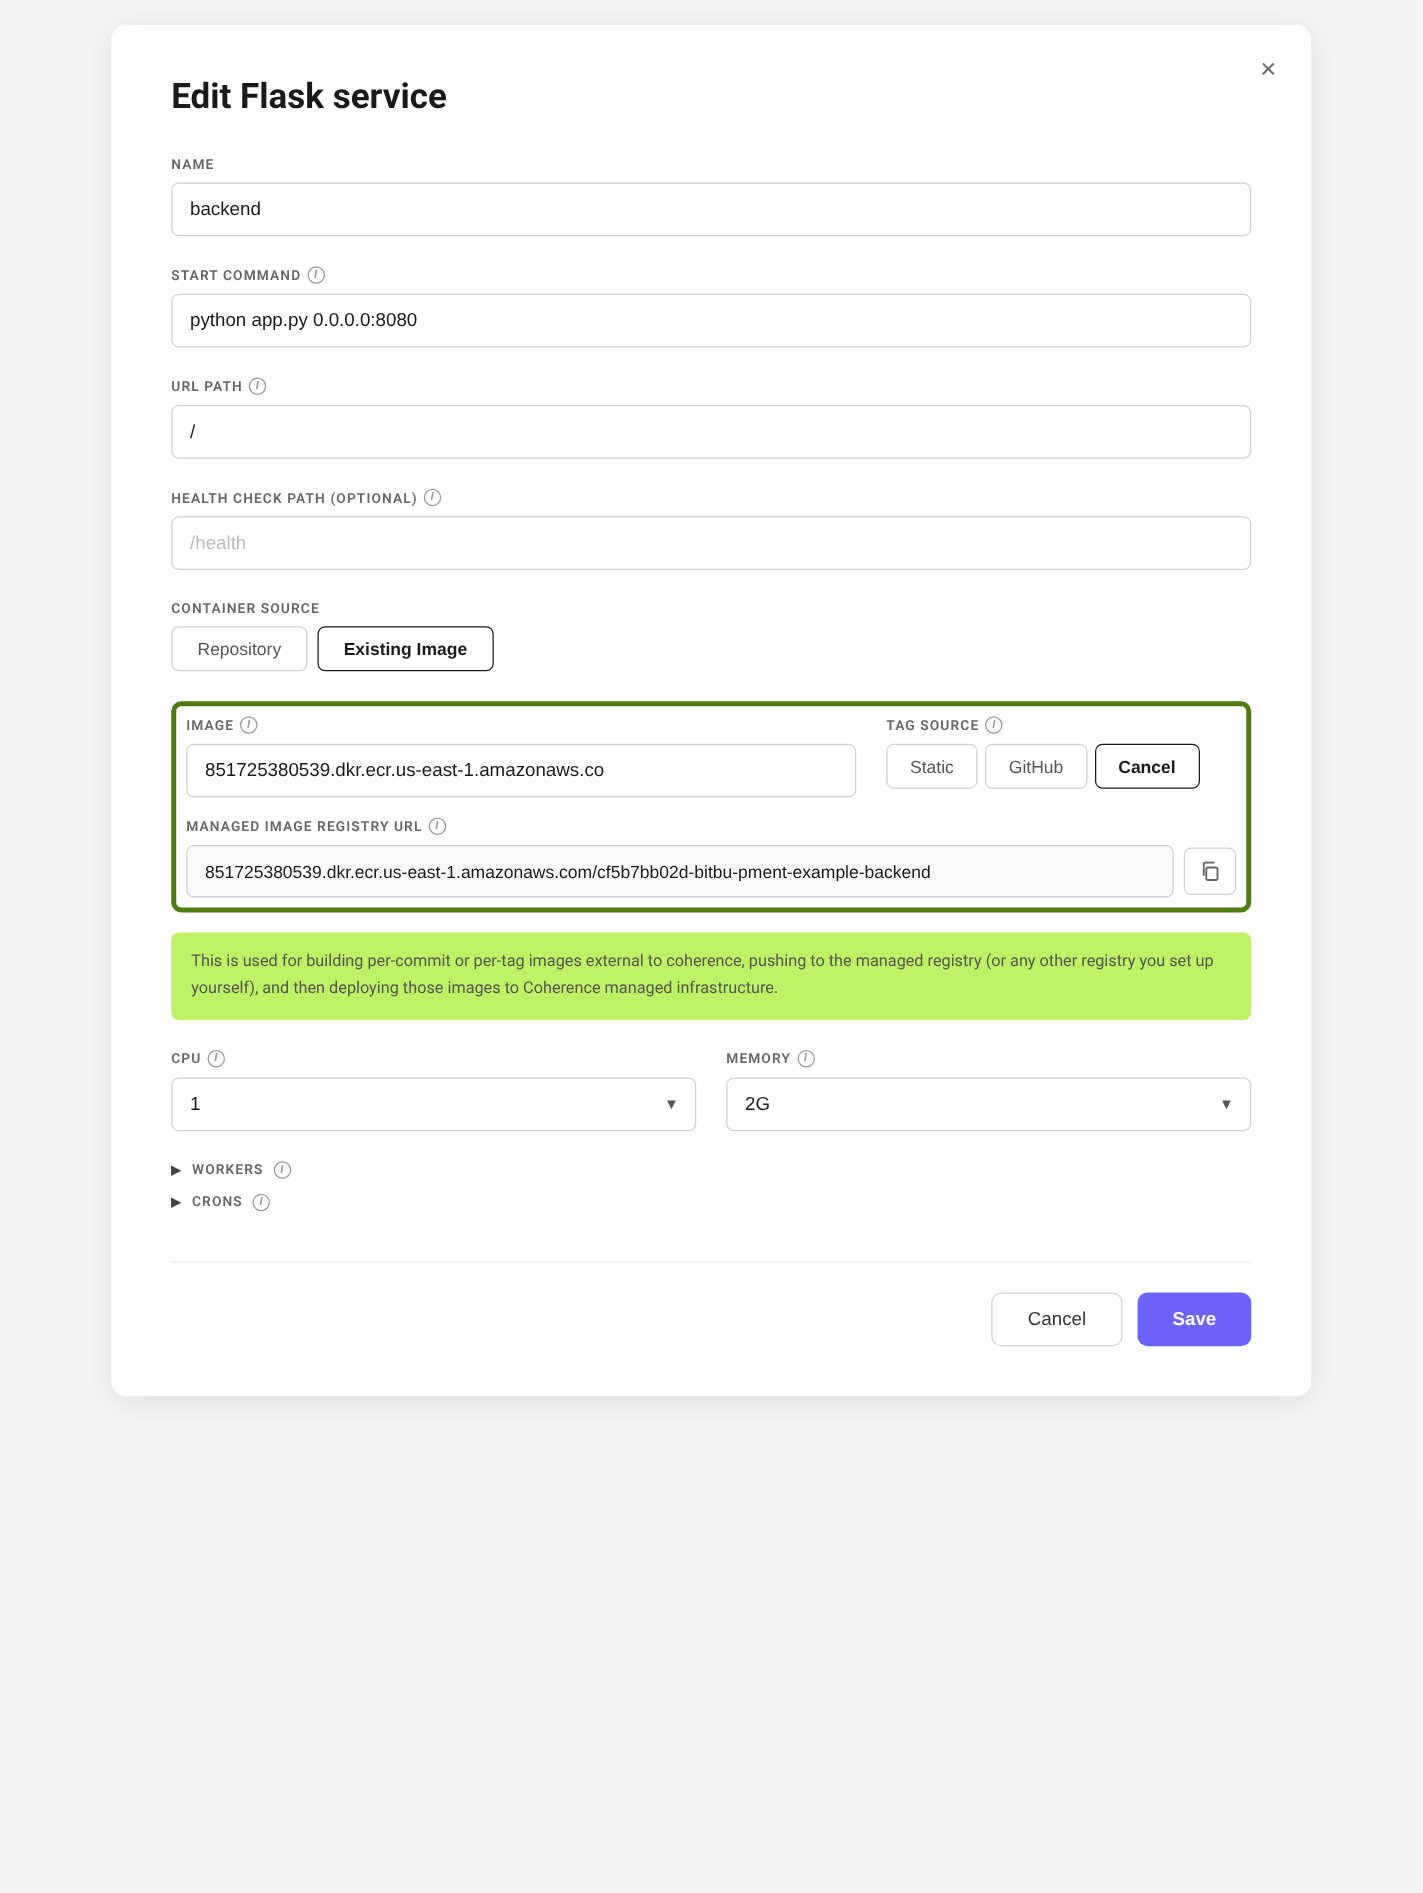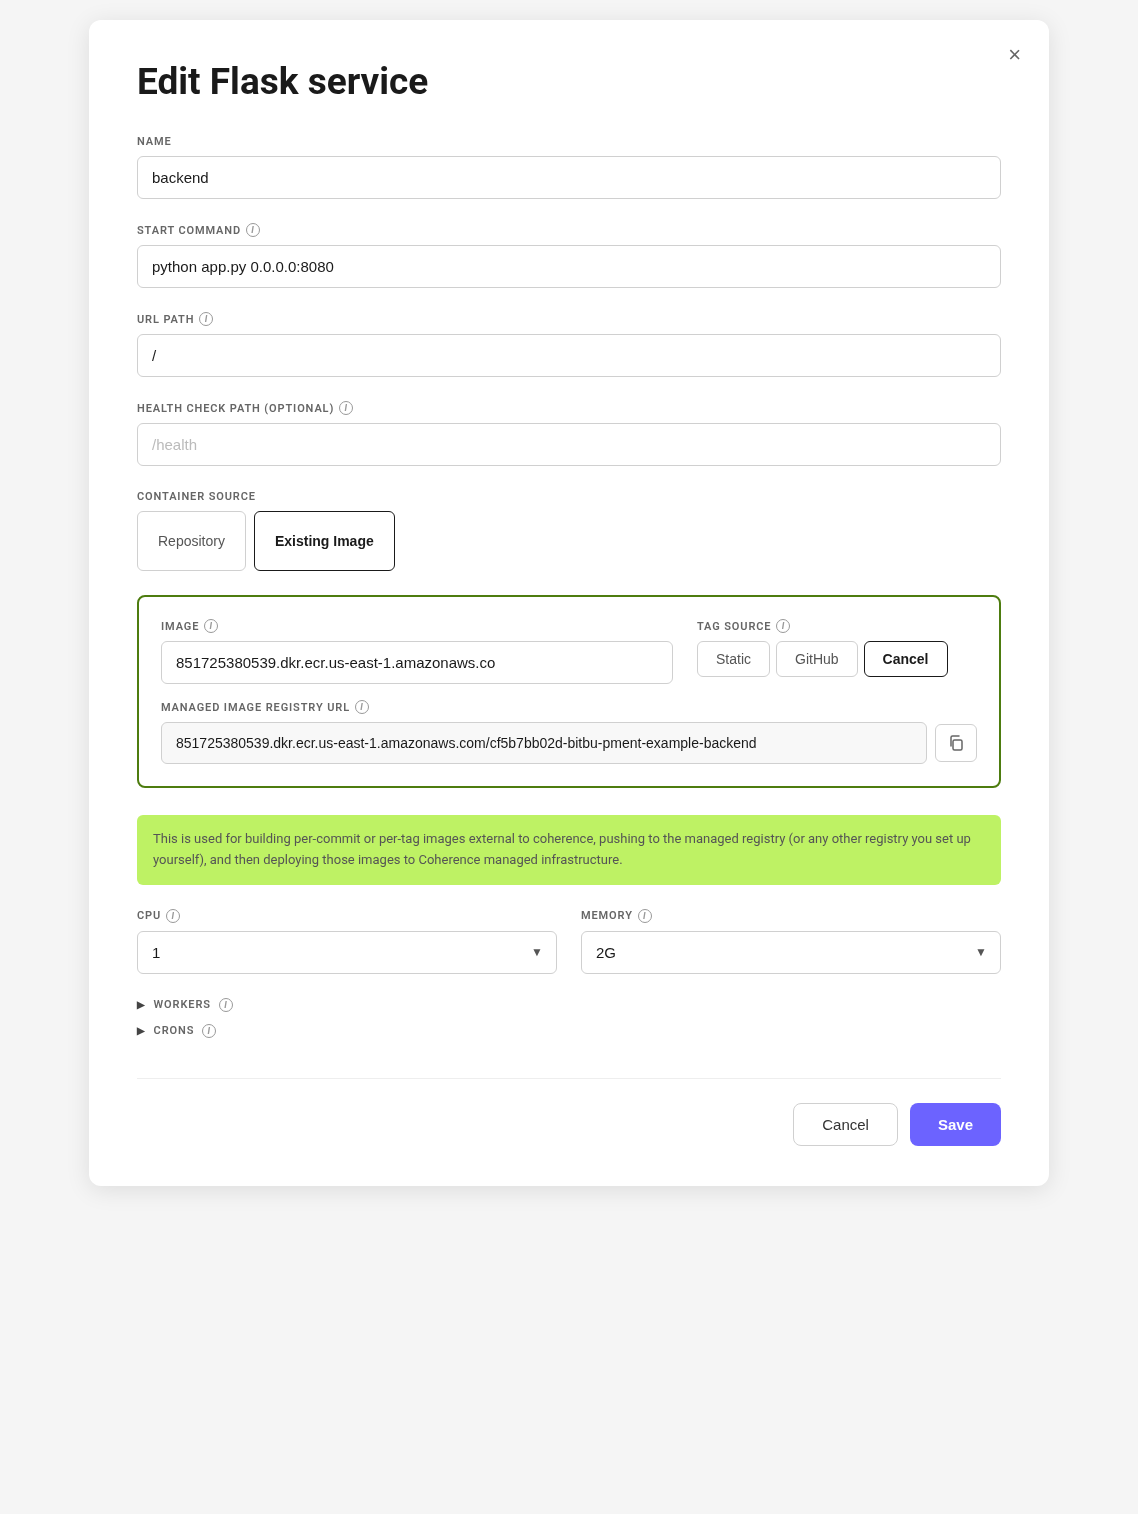--- a/index.html
+++ b/index.html
@@ -26,21 +26,21 @@
       right: 24px;
       background: none;
       border: none;
       cursor: pointer;
       font-size: 22px;
       color: #666;
       line-height: 1;
       padding: 4px;
     }
     .modal-title {
-      font-size: 37px;
+      font-size: 28px;
       font-weight: 700;
       color: #1a1a1a;
       margin-bottom: 32px;
     }
     .field-group {
       margin-bottom: 24px;
     }
     .field-label {
       font-size: 11px;
       font-weight: 600;
@@ -77,40 +77,40 @@
       outline: none;
     }
     .text-input::placeholder {
       color: #bbb;
     }
     .toggle-group {
       display: flex;
       gap: 8px;
     }
     .toggle-btn {
-      padding: 21px 20px;
+      padding: 9px 20px;
       border-radius: 6px;
       border: 1.5px solid #d0d0d0;
       background: #fff;
       font-size: 14px;
       color: #555;
       cursor: pointer;
       font-weight: 500;
     }
     .toggle-btn.active {
       background: #fff;
       border-color: #1a1a1a;
       color: #1a1a1a;
       font-weight: 600;
     }
     .red-bordered-section {
-      border: 2px solid #4d7c0f;
+      border: 4px solid #4d7c0f;
       border-radius: 8px;
-      padding: 22px;
-      margin-bottom: 27px;
+      padding: 8px;
+      margin-bottom: 16px;
     }
     .two-col {
       display: flex;
       gap: 24px;
       align-items: flex-start;
     }
     .two-col .col-left {
       flex: 1;
     }
     .two-col .col-right {

